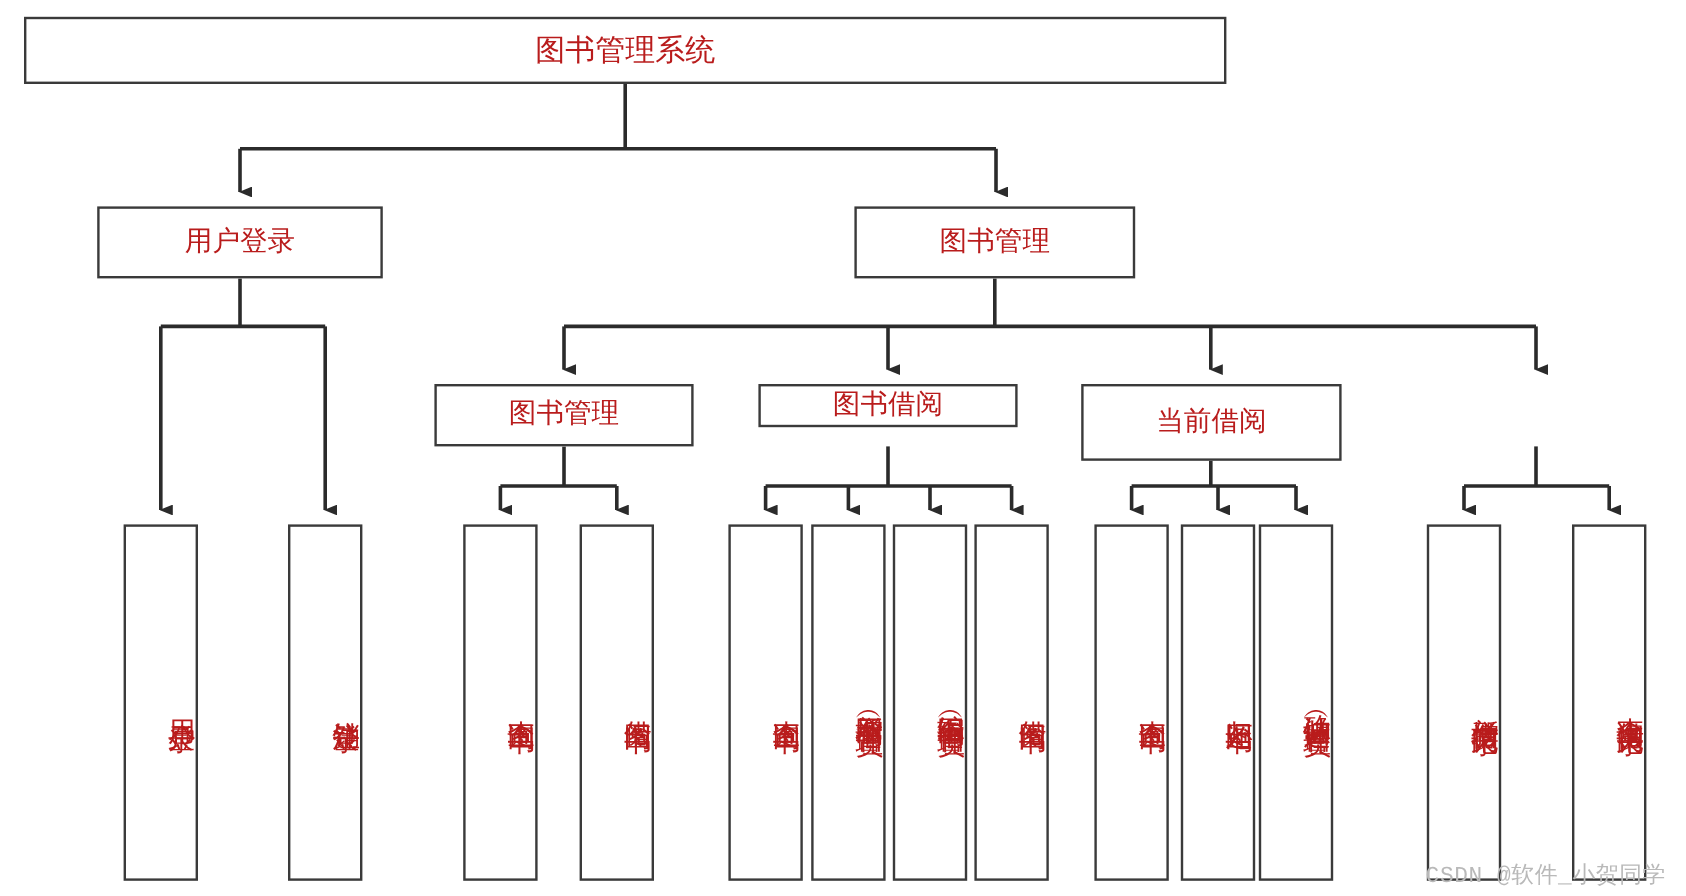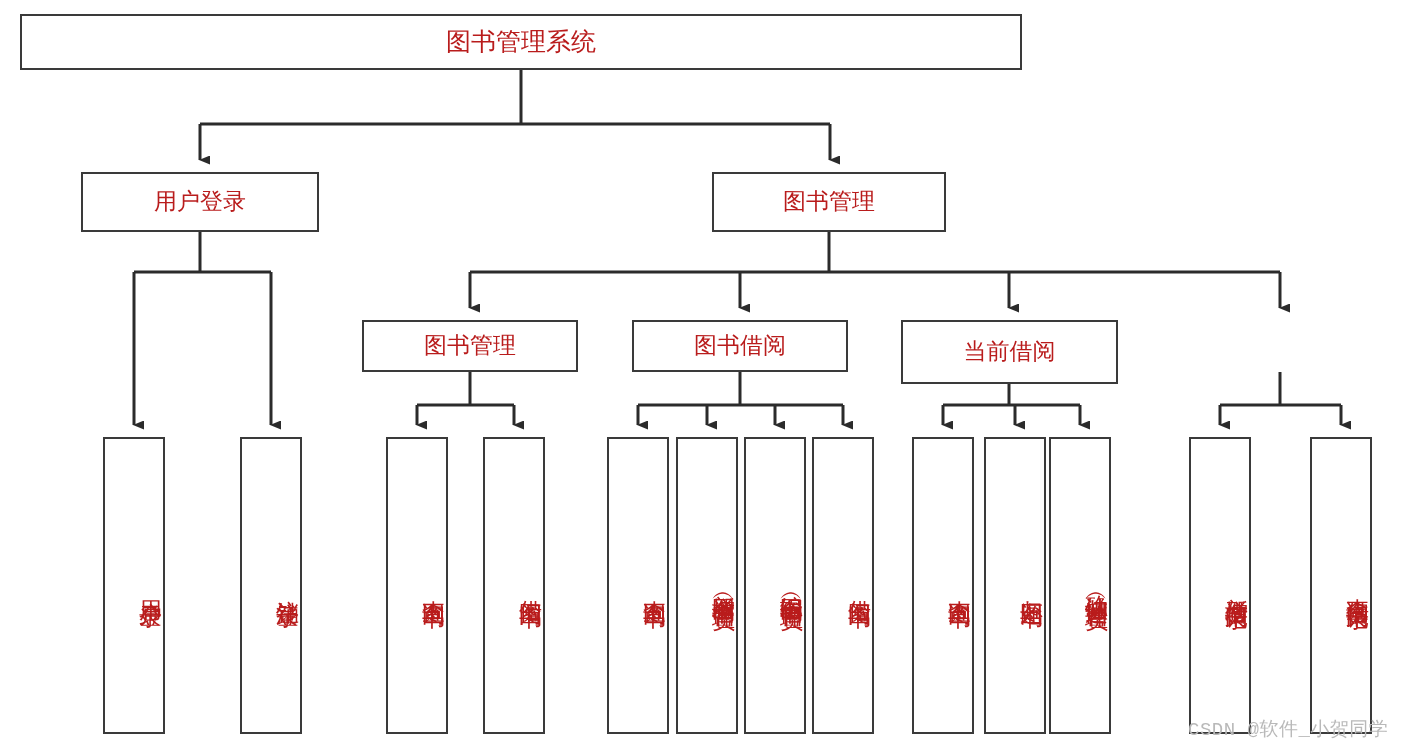--- a/index.html
+++ b/index.html
@@ -137,21 +137,21 @@
   <div class="node level1" style="left:81px; top:172px; width:238px; height:60px;">
     <span>用户登录</span>
   </div>
   <div class="node level1" style="left:712px; top:172px; width:234px; height:60px;">
     <span>图书管理</span>
   </div>
 
   <div class="node level2" style="left:362px; top:320px; width:216px; height:52px;">
     <span>图书管理</span>
   </div>
-  <div class="node level2" style="left:632px; top:320px; width:216px; height:52px;">
+  <div class="node level2" style="left:632px; top:320px; width:216px; height:36px;">
     <span>图书借阅</span>
   </div>
   <div class="node level2" style="left:901px; top:320px; width:217px; height:64px;">
     <span>当前借阅</span>
   </div>
 
   <div class="node leaf" style="left:103px; top:437px; width:62px; height:297px;">
     <span class="leaf-label">用户登录</span>
   </div>
   <div class="node leaf" style="left:240px; top:437px; width:62px; height:297px;">

